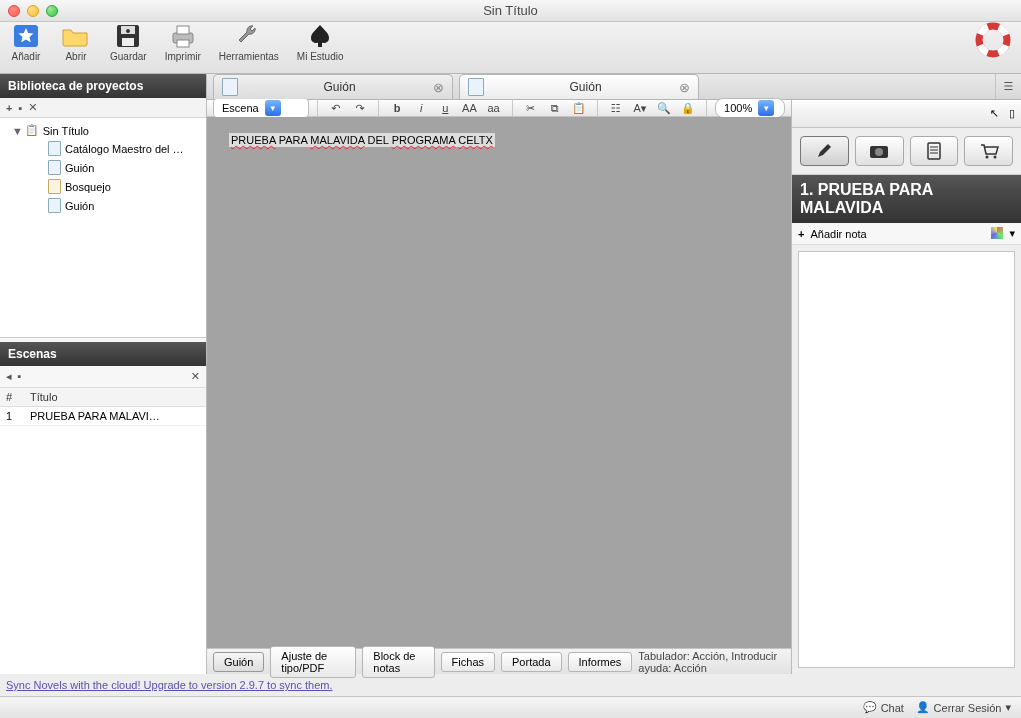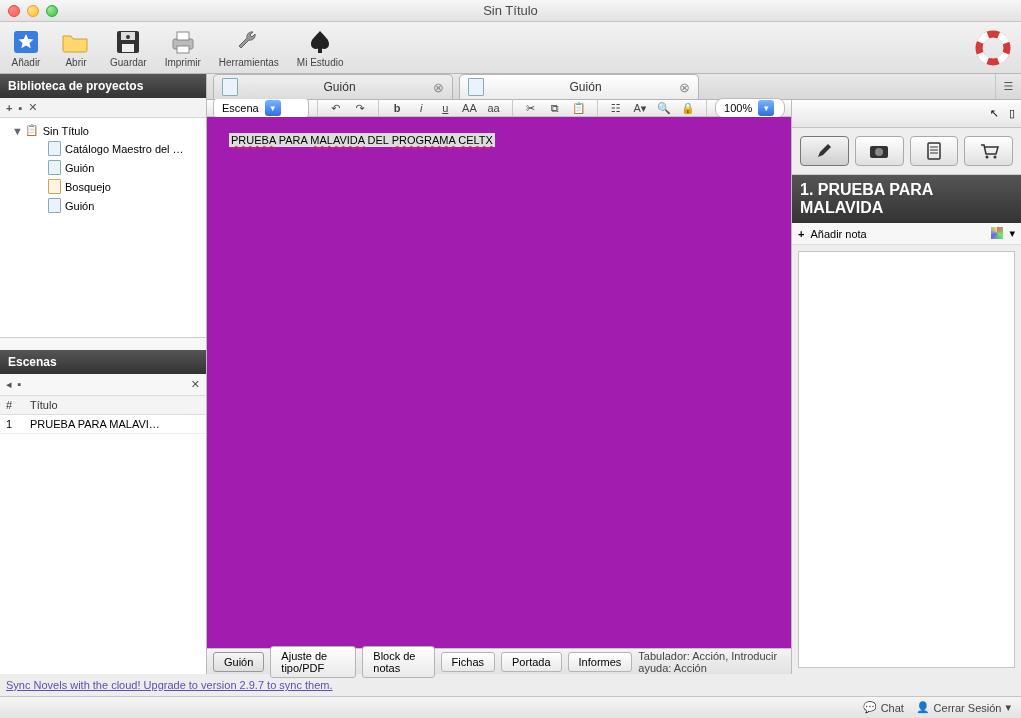--- a/index.html
+++ b/index.html
@@ -4,57 +4,57 @@
 <style>
 * { box-sizing: border-box; margin: 0; padding: 0; font-family: "Lucida Grande", Arial, sans-serif; font-size: 11px; }
 body { background: #ededed; width: 1021px; height: 718px; overflow: hidden; display: flex; flex-direction: column; }
 .titlebar { height: 22px; background: linear-gradient(#f7f7f7,#e2e2e2); border-bottom: 1px solid #c5c5c5; display: flex; align-items: center; position: relative; }
 .traffic { display: flex; gap: 7px; margin-left: 8px; }
 .traffic span { width: 12px; height: 12px; border-radius: 50%; display: inline-block; }
 .tr-red { background: radial-gradient(circle at 30% 30%,#ff8a80,#ff5f57); border:1px solid #e24640;}
 .tr-yel { background: radial-gradient(circle at 30% 30%,#ffe082,#ffbd2e); border:1px solid #e0a128;}
 .tr-grn { background: radial-gradient(circle at 30% 30%,#a5e59b,#28c940); border:1px solid #2aab31;}
 .titlebar .title { position: absolute; left: 0; right: 0; text-align: center; color: #4a4a4a; font-size: 13px; }
-.maintoolbar { height: 52px; background: linear-gradient(#f2f2f2,#e1e1e1); border-bottom:1px solid #b8b8b8; display:flex; align-items:center; padding:0 10px; }
+.maintoolbar { height: 52px; background: linear-gradient(#f2f2f2,#e1e1e1); border-bottom:1px solid #b8b8b8; display:flex; align-items:flex-start; padding:0 10px; }
 .tool { display:flex; flex-direction:column; align-items:center; margin-right:18px; cursor:pointer; }
 .tool .ic { width:32px; height:28px; display:flex; align-items:center; justify-content:center; }
 .tool .lbl { font-size:10px; color:#444; margin-top:1px; }
 .spacer { flex:1; }
 .columns { display:flex; flex:1; min-height:0; }
 .leftcol { width:207px; background:#f7f7f7; display:flex; flex-direction:column; border-right:1px solid #bbb; }
 .panelhdr { background:linear-gradient(#555,#333); color:#fff; font-weight:bold; padding:5px 8px; font-size:12px; }
 .panelops { padding:3px 6px; background:#f3f3f3; border-bottom:1px solid #d5d5d5; display:flex; gap:6px; align-items:center; color:#555; }
 .panelops.rops { justify-content:space-between; }
 .tree { flex:0 0 auto; height:220px; background:#fff; border-bottom:1px solid #ccc; overflow:auto; padding:4px 0;}
 .treeitem { padding:2px 6px 2px 12px; display:flex; align-items:center; gap:4px; }
 .treeitem.child { padding-left:32px;margin-left:16px; }
 .treeitem .tri { width:9px; text-align:center; color:#666;}
 .docic { width:13px; height:15px; background:#eaf2fb; border:1px solid #8ab; border-radius:1px; display:inline-block;}
 .docic.g { background:#fdf4df; border-color:#c8a85a;}
-.sceneshdr { margin-top:12px;}
+.sceneshdr { margin-top:4px;}
 .scenelist { flex:1; background:#fff; overflow:auto;}
 .scenelist table { width:100%; border-collapse:collapse; }
 .scenelist th { text-align:left; padding:3px 6px; background:#f4f4f4; border-bottom:1px solid #ddd; font-weight:normal; color:#333;}
 .scenelist td { padding:3px 6px; border-bottom:1px solid #f0f0f0;}
 .footerlink { padding:5px 6px; font-size:11px; }
 .footerlink a { color:#5a4fb3; text-decoration:underline; }
 .centercol { flex:1; display:flex; flex-direction:column; background:#e8e8e8; min-width:0;}
 .tabstrip { display:flex; align-items:stretch; height:26px; background:linear-gradient(#e9e9e9,#d8d8d8); border-bottom:1px solid #b5b5b5; padding-left:6px; }
 .tab { width:240px; display:flex; align-items:center; background:linear-gradient(#fff,#ececec); border:1px solid #b5b5b5; border-bottom:none; border-top-left-radius:5px; border-top-right-radius:5px; margin-right:6px; padding:0 8px; position:relative; }
 .tab.inactive { background:linear-gradient(#f0f0f0,#dcdcdc); }
 .tab .tabic { width:16px; height:18px; background:#eaf2fb; border:1px solid #8ab; border-radius:1px; margin-right:8px;}
 .tab .tablbl { flex:1; text-align:center; font-size:12px; color:#333;}
 .tab .tabclose { color:#888; font-size:13px; cursor:pointer; }
 .tabend { margin-left:auto; width:26px; display:flex; align-items:center; justify-content:center; border-left:1px solid #c5c5c5; color:#555; cursor:pointer;}
 .fmtbar { height:17px; background:linear-gradient(#fdfdfd,#e7e7e7); border-bottom:1px solid #c4c4c4; display:flex; align-items:center; padding:0 6px; gap:4px;}
 .dropdown { height:20px; display:flex; align-items:center; border:1px solid #bbb; border-radius:4px; background:#fff; padding:0 4px 0 8px; min-width:96px; cursor:pointer;}
 .dropdown .ddarrow { width:16px; height:16px; background:linear-gradient(#7ab6ff,#2b6fe0); border-radius:3px; display:flex; align-items:center; justify-content:center; margin-left:6px; color:#fff; font-size:9px;}
 .fmbtn { width:22px; height:20px; display:flex; align-items:center; justify-content:center; color:#444; cursor:pointer; border-radius:3px;}
 .vsep { width:1px; height:18px; background:#c8c8c8; margin:0 4px;}
-.editorwrap { flex:1; display:flex; min-height:0; background:#a21caf; }
+.editorwrap { flex:1; display:flex; min-height:0; background:#a3a3a3; }
 .page { flex:1; padding:16px 22px; font-family:"Courier New",monospace; font-size:13px; overflow:auto;}
 .sceneheading { background:#ddd; padding:1px 2px; display:inline;}
 .redund { text-decoration: underline wavy #d33 1px; }
 .bottomtabs { height:26px; background:linear-gradient(#f3f3f3,#e2e2e2); border-top:1px solid #c4c4c4; display:flex; align-items:center; padding:0 6px; gap:6px;}
 .btab { padding:3px 10px; border:1px solid #b5b5b5; border-radius:3px; background:linear-gradient(#fff,#e9e9e9); cursor:pointer; font-size:11px;}
 .btab.active { background:linear-gradient(#f6f6f6,#ddd); border-color:#999;}
 .tabhint { margin-left:auto; color:#444; font-size:11px;}
 .rightcol { width:230px; background:#eee; border-left:1px solid #bbb; display:flex; flex-direction:column;}
 .rtool { height:28px; background:linear-gradient(#fdfdfd,#e7e7e7); border-bottom:1px solid #c4c4c4; display:flex; align-items:center; justify-content:flex-end; padding:0 6px; gap:10px;}
 .rtabs { display:flex; gap:6px; padding:8px; border-bottom:1px solid #ccc;}

